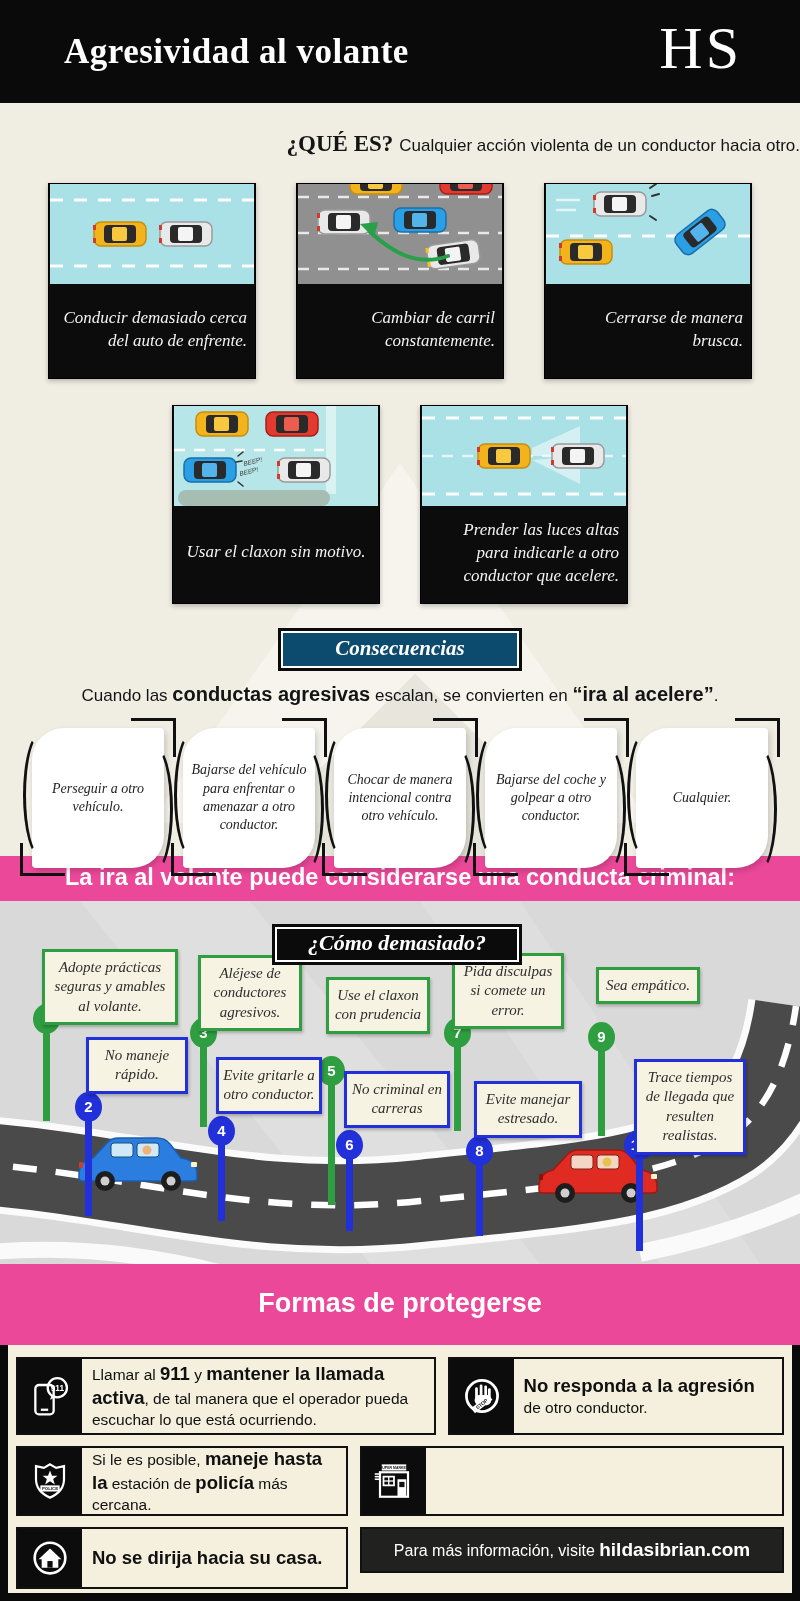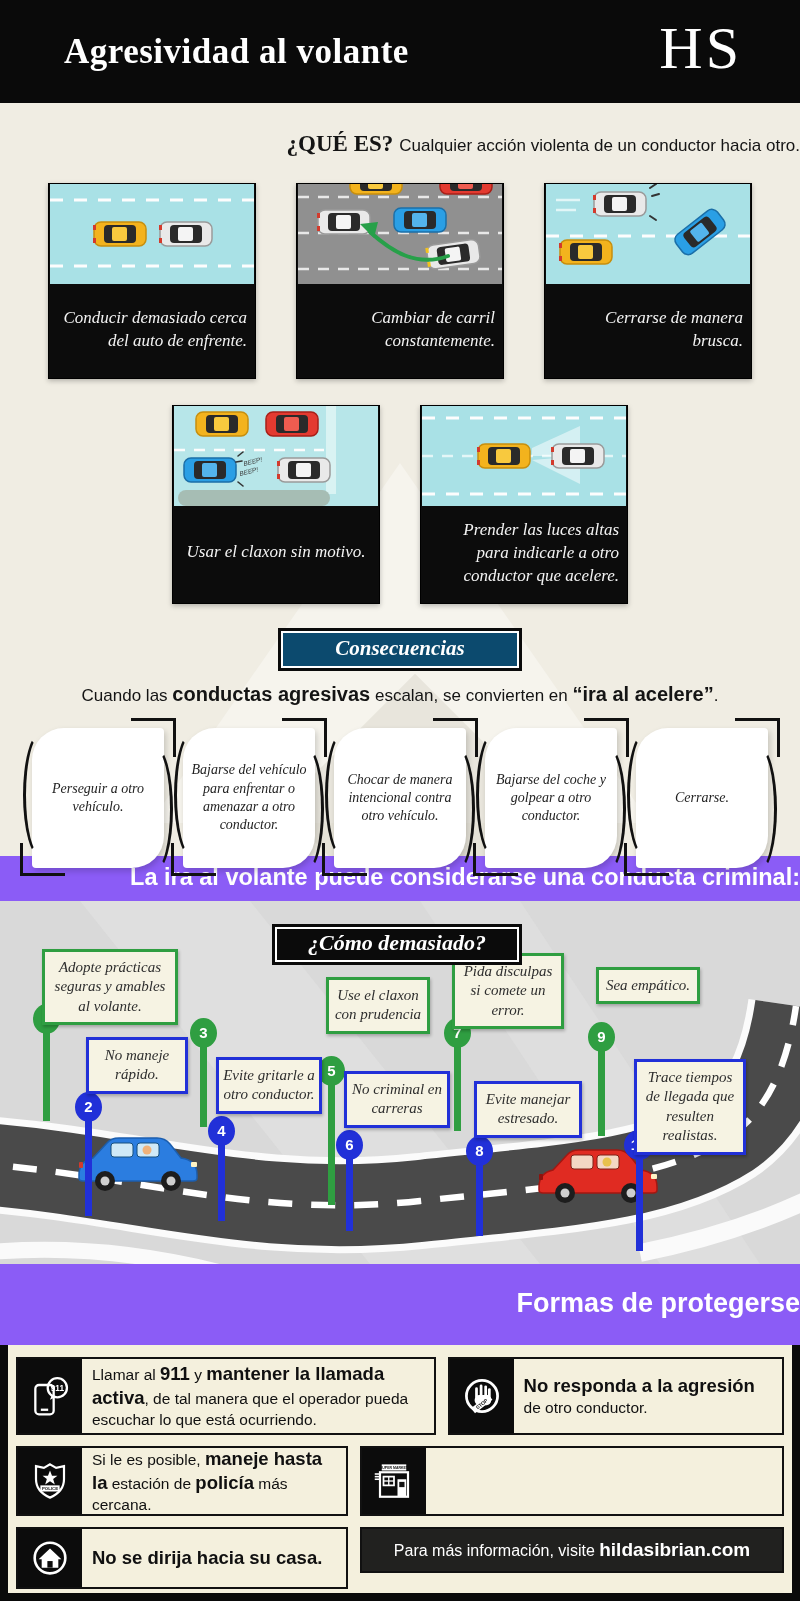--- a/index.html
+++ b/index.html
@@ -38,21 +38,21 @@
         color:#222;text-align:center;line-height:1.3;}
   .qc::before{content:"";position:absolute;left:-9px;top:4px;bottom:10px;width:30px;
         border:3px solid transparent;border-left-color:#111;border-radius:50%;}
   .qc::after{content:"";position:absolute;right:-9px;top:18px;bottom:-4px;width:30px;
         border:3px solid transparent;border-right-color:#111;border-radius:50%;}
   .br-tr{position:absolute;top:-10px;right:-12px;width:42px;height:36px;
         border-top:3px solid #111;border-right:3px solid #111;}
   .br-bl{position:absolute;bottom:-8px;left:-12px;width:42px;height:30px;
         border-bottom:3px solid #111;border-left:3px solid #111;}
   
-  .band{position:relative;background:#8b5cf6;color:#fff;text-align:right;z-index:1;}
+  .band{position:relative;background:#ec4899;color:#fff;text-align:center;z-index:1;}
   .band1{margin-top:-12px;font-weight:700;font-size:23.5px;padding:8px 0 10px;}
   .band2{font-weight:700;font-size:27px;padding:24px 0 26px;}
   
   .prev{position:relative;height:363px;background:#d9d9d9;overflow:hidden;}
   .prev svg.bgroad{position:absolute;left:0;top:0;}
   .pbanner{position:absolute;left:272px;top:23px;width:244px;background:#0b0b0b;border:3px solid #0b0b0b;
         box-shadow:inset 0 0 0 2px #fff;color:#fff;text-align:center;
         font-family:"Liberation Serif",serif;font-style:italic;font-weight:700;font-size:22px;
         padding:3px 0 6px;z-index:6;}
   .post{position:absolute;width:7px;z-index:3;}
@@ -285,21 +285,21 @@
         <span>Chocar de manera intencional contra otro vehículo.</span>
       </div>
       <div class="qc">
         <span class="br-tr"></span>
         <span class="br-bl"></span>
         <span>Bajarse del coche y golpear a otro conductor.</span>
       </div>
       <div class="qc">
         <span class="br-tr"></span>
         <span class="br-bl"></span>
-        <span>Cerrarse.</span>
+        <span>Cualquier.</span>
       </div>
     </div>
   </div>
 
   <div class="band band1">La ira al volante puede considerarse una conducta criminal:</div>
 
   <div class="prev">
     <svg class="bgroad" width="800" height="363" viewBox="0 0 800 363">
       <rect width="800" height="363" fill="#d9d9d9"></rect>
       <polygon points="80,0 250,0 540,363 370,363" fill="#e3e3e3" opacity="0.6"></polygon>
@@ -353,20 +353,21 @@
     <div class="numcirc b" style="left:208px;top:215px">4</div>
     <div class="numcirc g" style="left:318px;top:155px">5</div>
     <div class="numcirc b" style="left:336px;top:229px">6</div>
     <div class="numcirc g" style="left:444px;top:117px">7</div>
     <div class="numcirc b" style="left:466px;top:235px">8</div>
     <div class="numcirc g" style="left:588px;top:121px">9</div>
     <div class="numcirc b" style="left:624px;top:229px;width:30px">10</div>
 
     <div class="sign g" style="left:42px;top:48px;width:122px">Adopte prácticas seguras y amables al volante.</div>
     <div class="sign b" style="left:86px;top:136px;width:88px">No maneje rápido.</div>
+    <div class="sign g" style="left:198px;top:54px;width:90px">Aléjese de conductores agresivos.</div>
     <div class="sign b" style="left:216px;top:156px;width:92px">Evite gritarle a otro conductor.</div>
     <div class="sign g" style="left:326px;top:76px;width:90px">Use el claxon con prudencia</div>
     <div class="sign b" style="left:344px;top:170px;width:92px">No criminal en carreras</div>
     <div class="sign g" style="left:452px;top:52px;width:98px">Pida disculpas si comete un error.</div>
     <div class="sign b" style="left:474px;top:180px;width:94px">Evite manejar estresado.</div>
     <div class="sign g" style="left:596px;top:66px;width:90px">Sea empático.</div>
     <div class="sign b" style="left:634px;top:158px;width:98px">Trace tiempos de llegada que resulten realistas.</div>
 
     <div class="pbanner">¿Cómo demasiado?</div>
   </div>

